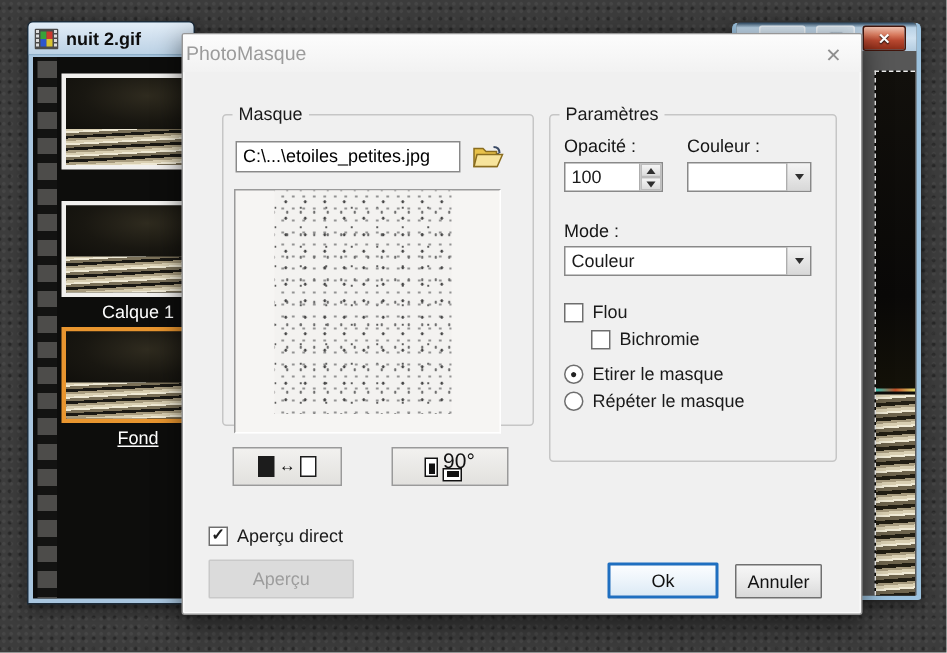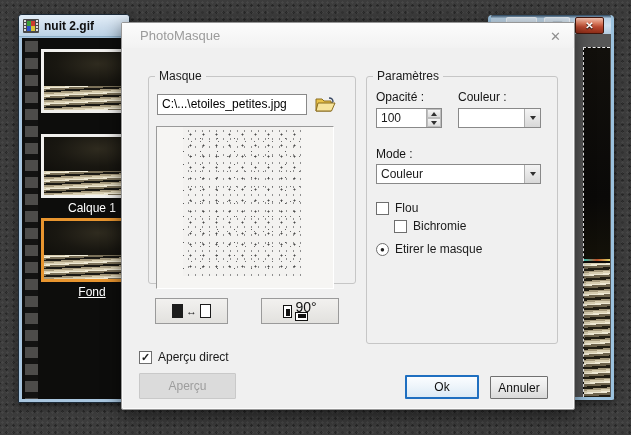--- a/index.html
+++ b/index.html
@@ -99,21 +99,21 @@
 
   
   .dialog {
     position:absolute; left:121px; top:22px; width:454px; height:388px;
     background:#f0f0f0; border:1px solid #979797; border-radius:2px;
     box-shadow:0 5px 18px rgba(0,0,0,0.55), inset 0 0 0 1px #fbfbfb;
     z-index:3; font-size:12px; color:#1a1a1a;
   }
   .dialog .titlebar {
     height:25px; display:flex; align-items:center;
-    padding:0 18px; background:linear-gradient(180deg,#fcfcfc,#f2f2f2);
+    padding:0 2px; background:linear-gradient(180deg,#fcfcfc,#f2f2f2);
     color:#9b9b9b; font-size:13px;
   }
   .dlg-close { position:absolute; top:7px; right:13px; color:#8f8f8f; font-size:13px; line-height:13px; cursor:default; }
 
   .groupbox {
     position:absolute; border:1px solid #c6c6c6; border-radius:3px;
   }
   .groupbox > .gb-label {
     position:absolute; top:-8px; left:6px; background:#f0f0f0; padding:0 4px;
   }
@@ -275,21 +275,21 @@
     </div>
     <div class="tool-btn" style="left:112px; width:78px;">
       <span class="mini-v"></span>
       <span class="rot-right">
         <span class="rot-deg">90°</span>
         <span class="mini-h"></span>
       </span>
     </div>
   </div>
 
-  <div class="groupbox" style="left:244px; top:53px; width:192px; height:268px;">
+  <div class="groupbox" style="left:244px; top:53px; width:192px; height:232px;">
     <span class="gb-label">Paramètres</span>
 
     <span class="field-label" style="left:9px; top:13px;">Opacité :</span>
     <div class="spinbox" style="left:9px; top:31px;">
       <span class="val">100</span>
       <div class="spin-btns">
         <div>
             <span class="tri-up"></span>
           </div>
         <div>
@@ -320,20 +320,24 @@
     </div>
     <div class="checkrow" style="left:27px; top:142px;">
       <span class="cbox"></span>
       <span>Bichromie</span>
     </div>
 
     <div class="radiorow" style="left:9px; top:165px;">
       <span class="rbox">●</span>
       <span>Etirer le masque</span>
     </div>
+    <div class="radiorow" style="left:9px; top:183px;">
+      <span class="rbox"></span>
+      <span>Répéter le masque</span>
+    </div>
   </div>
 
   <div class="checkrow" style="left:17px; top:327px;">
     <span class="cbox">✓</span>
     <span>Aperçu direct</span>
   </div>
 
   <div class="btn btn-disabled" style="left:17px; top:350px; width:97px; height:26px;">Aperçu</div>
   <div class="btn btn-ok" style="left:283px; top:352px; width:74px; height:24px;">Ok</div>
   <div class="btn" style="left:368px; top:353px; width:58px; height:23px;">Annuler</div>

